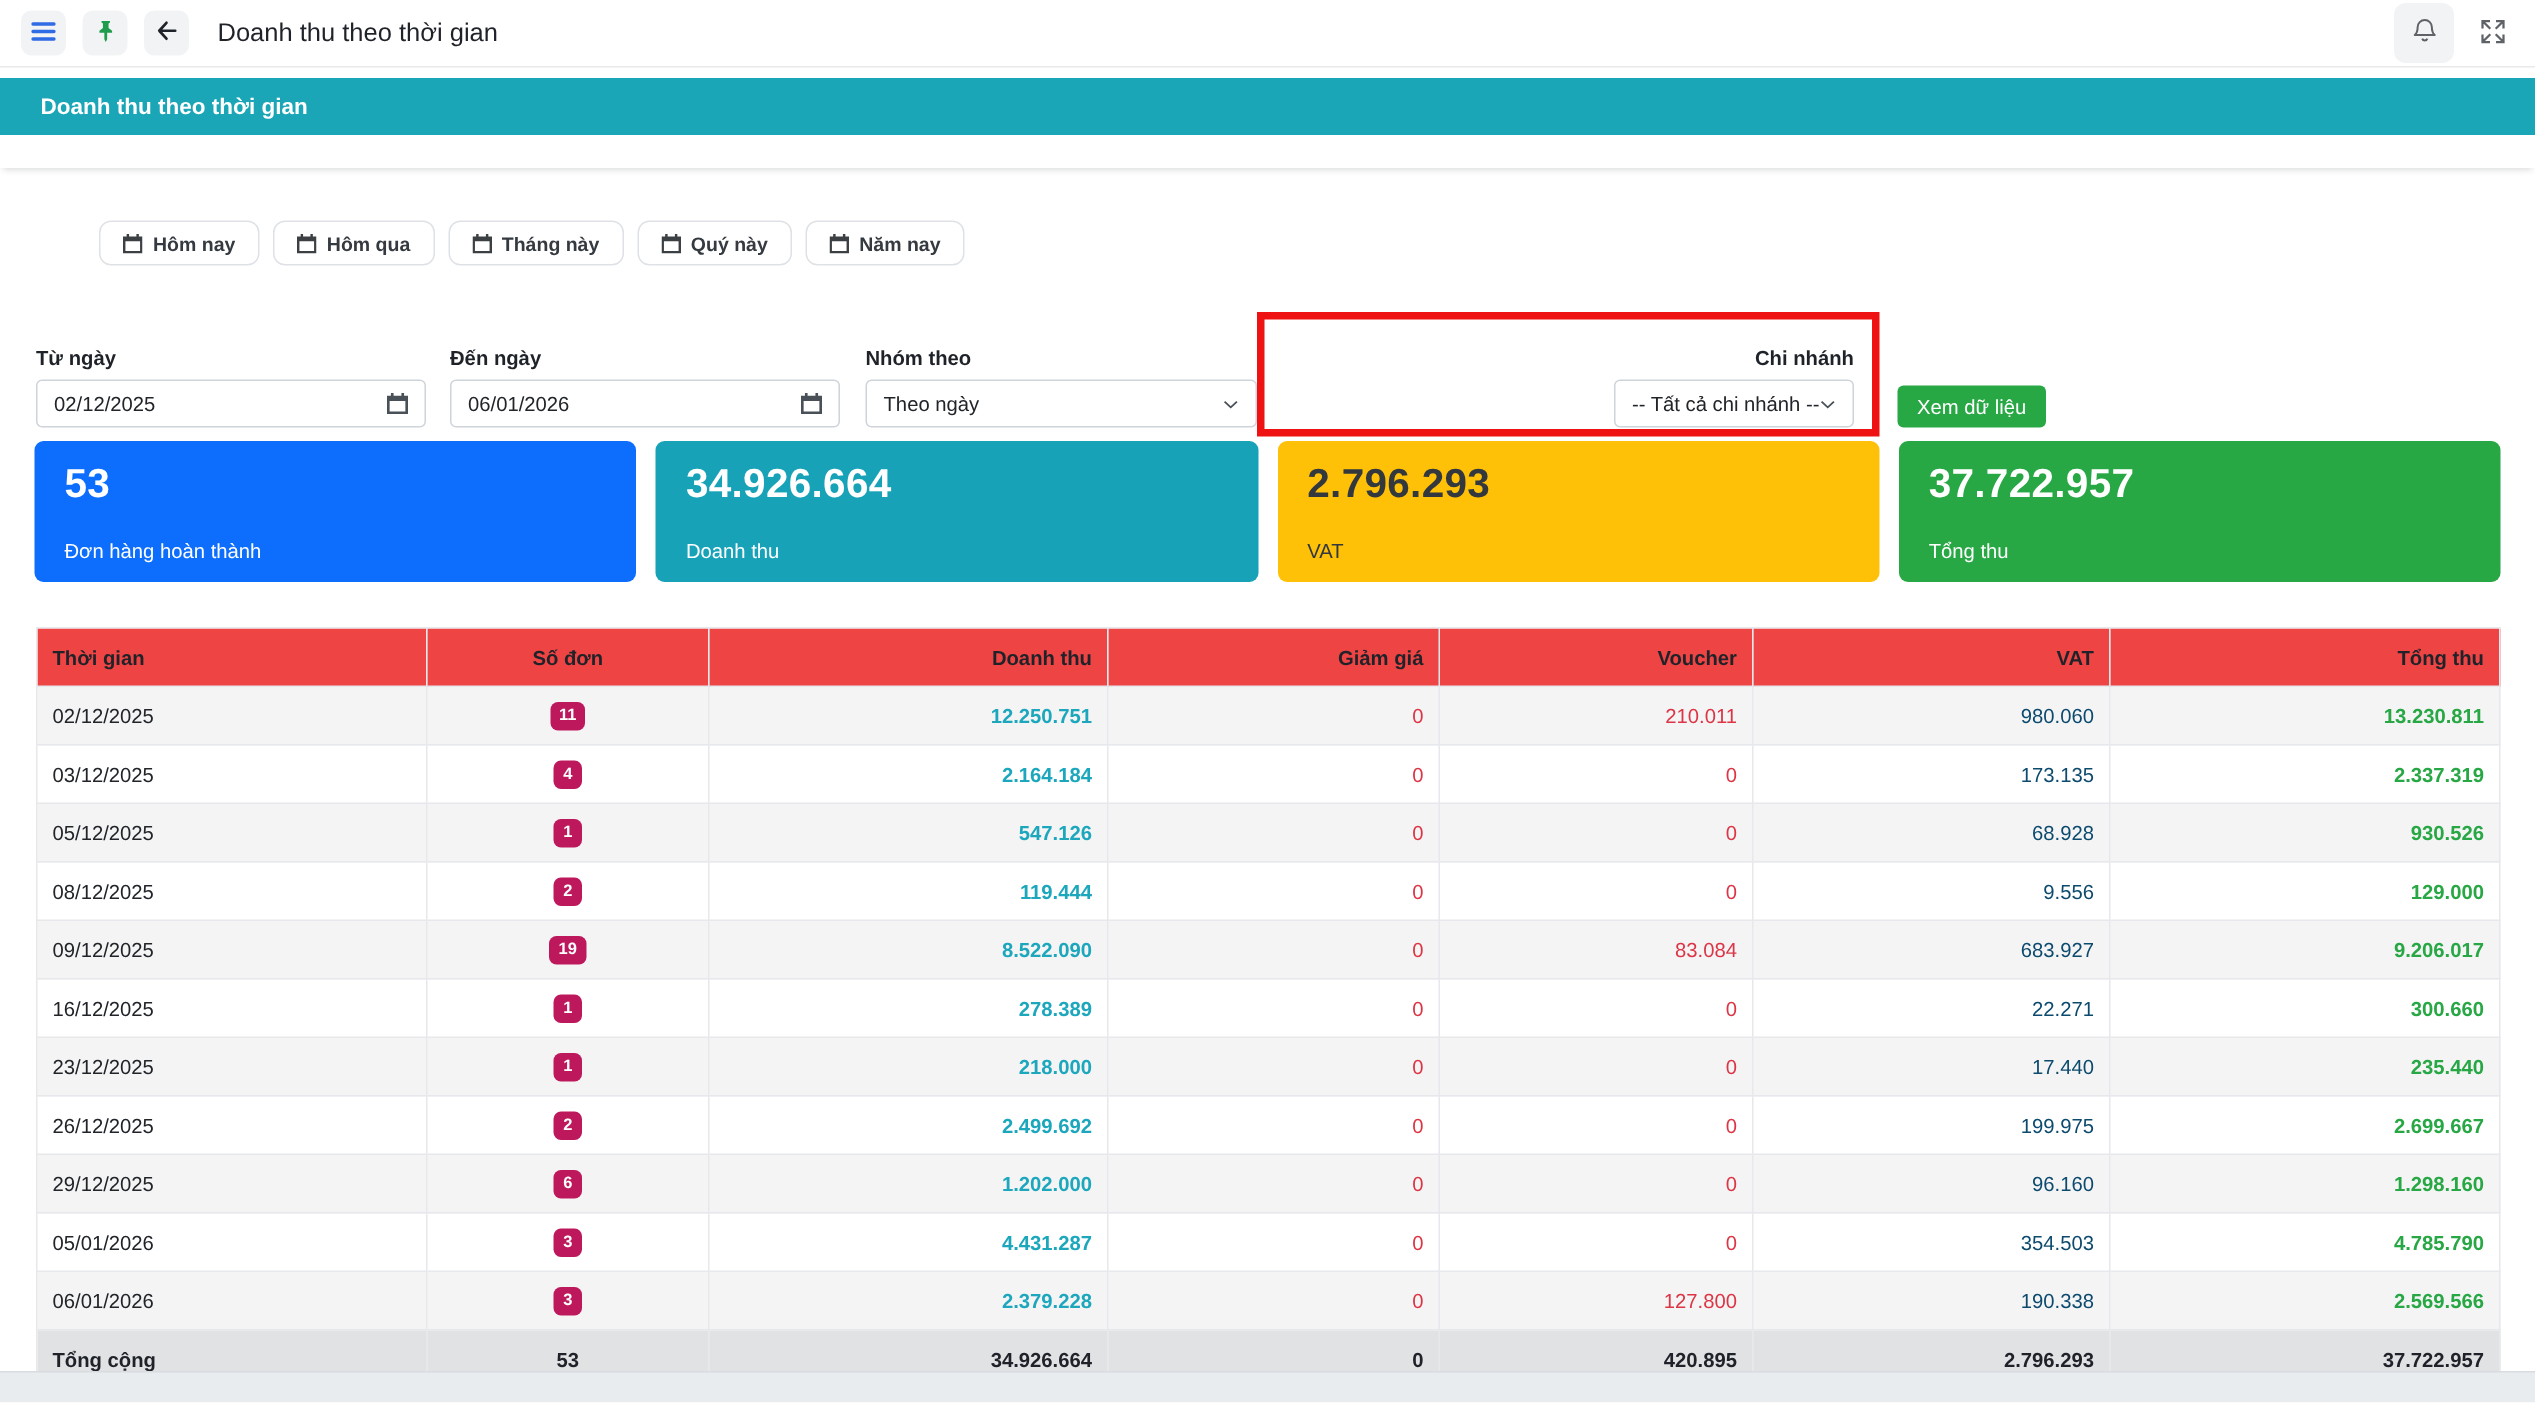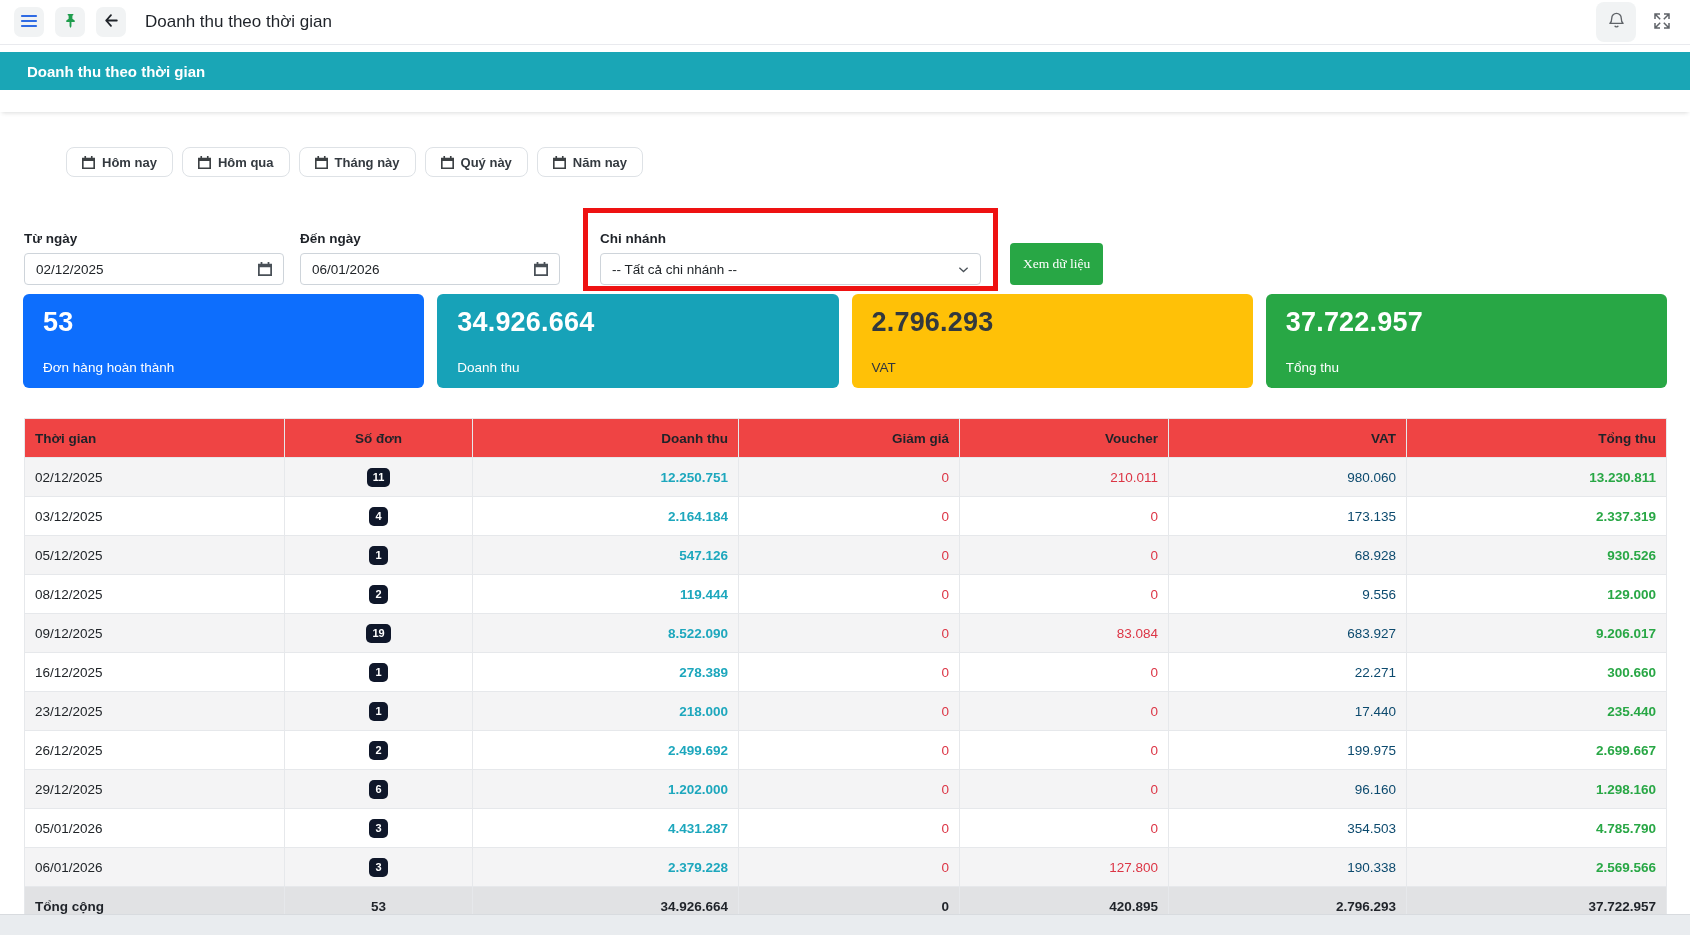--- a/index.html
+++ b/index.html
@@ -22,37 +22,37 @@
   .quick-row { display:flex; gap:9px; margin:35px 24px 0;padding-left:42px; }
   .quick-btn { height:30px; display:inline-flex; align-items:center; gap:7px; padding:0 15px; background:#fff; border:1px solid #dee2e6; border-radius:8px; font-size:13px; font-weight:600; color:#343a40; font-family:inherit; cursor:pointer; }
   
   .filter-row { display:flex; margin:14px 24px 0; align-items:flex-end; }
   .fg { display:flex; flex-direction:column; }
   .fg-label { font-size:13.5px; font-weight:700; color:#1f2329; margin-bottom:7px; }
   .control { height:32px; border:1px solid #ced4da; border-radius:4px; background:#fff; display:flex; align-items:center; justify-content:space-between; padding:0 11px; font-size:13.5px; color:#212529; cursor:pointer; }
   .w1 { width:260px;margin-top:40px; }
   .w2 { width:260px; margin-left:16px; }
   .w3 { width:261px; margin-left:17px; }
-  .w4 { width:381px; margin-left:40px; }
+  .w4 { width:381px; margin-left:17px;align-items:flex-end; }
   .branch-wrap { position:relative; }
   .red-box { position:absolute; left:-17px; right:-17px; top:-23px; bottom:-6px; border:5px solid #ee1212; pointer-events:none; z-index:5; }
-  .submit-btn { height:42px; margin-left:29px; padding:0 13px; background:#28a745; color:#fff; border:none; border-radius:4px; font-size:13.5px; font-family:Liberation Serif, serif; cursor:pointer; }
+  .submit-btn { height:28px; margin-left:29px; padding:0 13px; background:#28a745; color:#fff; border:none; border-radius:4px; font-size:13.5px; font-family:Liberation Sans, sans-serif; cursor:pointer; }
   
   .cards { display:flex; gap:13px; margin:9px 23px 0; }
   .stat-card { flex:1; height:94px; border-radius:6px; padding:13px 20px 13px; display:flex; flex-direction:column; justify-content:space-between; }
   .stat-value { font-size:27px; font-weight:700; letter-spacing:.2px; }
   .stat-label { font-size:13.5px; }
   
   .table-wrap { margin:30px 24px 0; }
   table { border-collapse:collapse; table-layout:fixed; width:1642px; font-size:13.5px; }
   th,td { border:1px solid #e6e8eb; height:39px; padding:0 10px; }
   thead th { background:#ef4444; font-weight:700; color:#1f2329; }
   tbody tr:nth-child(odd) td { background:#f4f4f5; }
   .al { text-align:left; } .ac { text-align:center; } .ar { text-align:right; }
-  .badge { display:inline-block; min-width:10px; background:#0f172a; color:#fff; font-size:11px; font-weight:700; padding:4px 6px; border-radius:5px; line-height:1; text-align:center; }
+  .badge { display:inline-block; min-width:10px; background:#be185d; color:#fff; font-size:11px; font-weight:700; padding:4px 6px; border-radius:5px; line-height:1; text-align:center; }
   .v-rev   { color:#1da7bd; font-weight:700; }
   .v-disc, .v-vouch { color:#dc3545; }
   .v-vat   { color:#0c4a6e; }
   .v-total { color:#28a745; font-weight:700; }
   tr.total-row td { background:#e1e2e4 !important; font-weight:700; color:#1f2329; }
   .bottom-strip { position:absolute; left:0; right:0; bottom:0; height:21px; background:#e9ecef; border-top:1px solid #d8dbdf; }
 </style>
 </head>
 <body>
 
@@ -169,20 +169,31 @@
     </div>
   </div>
   <div class="fg w2">
     <span class="fg-label">Đến ngày</span>
     <div class="control">
       <span>06/01/2026</span>
       <span style="display:flex">
         <svg width="14" height="14" viewBox="0 0 16 16" fill="#495057">
             <path d="M3 0h2v3H3zM11 0h2v3h-2z"></path>
             <path d="M0 2h16v14H0V2zm2 4v8h12V6H2z"></path>
+          </svg>
+      </span>
+    </div>
+  </div>
+  <div class="fg w3">
+    <span class="fg-label">Nhóm theo</span>
+    <div class="control">
+      <span>Theo ngày</span>
+      <span style="display:flex">
+        <svg width="11" height="11" viewBox="0 0 16 16">
+            <path d="M2 5.5 8 11l6-5.5" fill="none" stroke="#495057" stroke-width="1.8"></path>
           </svg>
       </span>
     </div>
   </div>
   <div class="fg w4 branch-wrap">
     <div class="red-box"></div>
     <span class="fg-label">Chi nhánh</span>
     <div class="control">
       <span>-- Tất cả chi nhánh --</span>
       <span style="display:flex">

